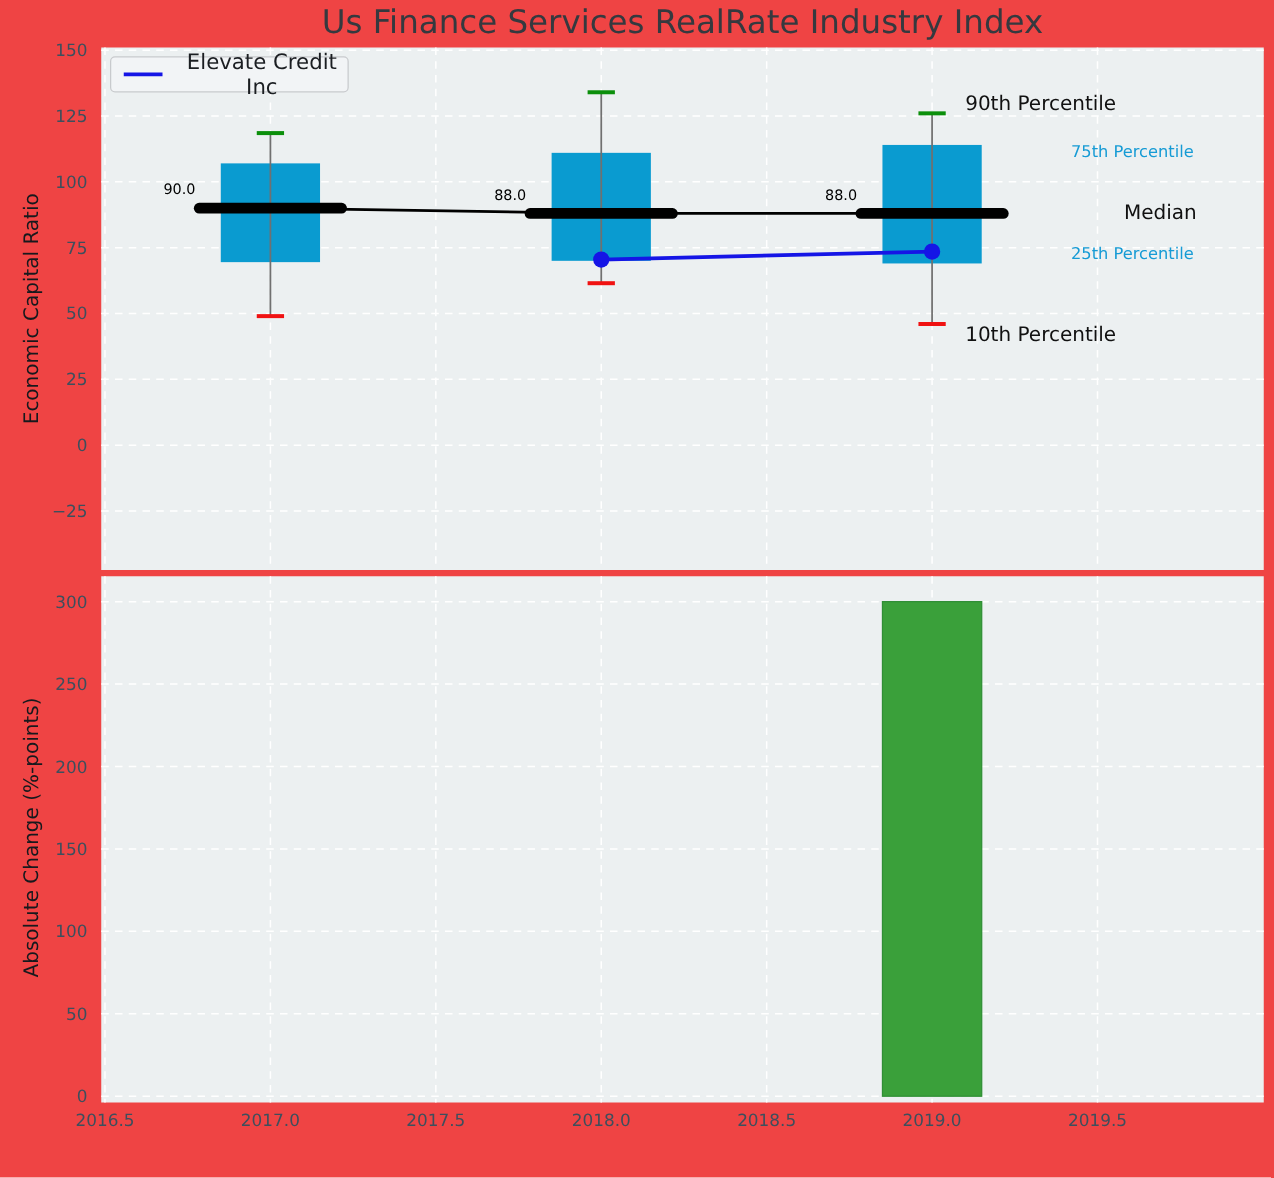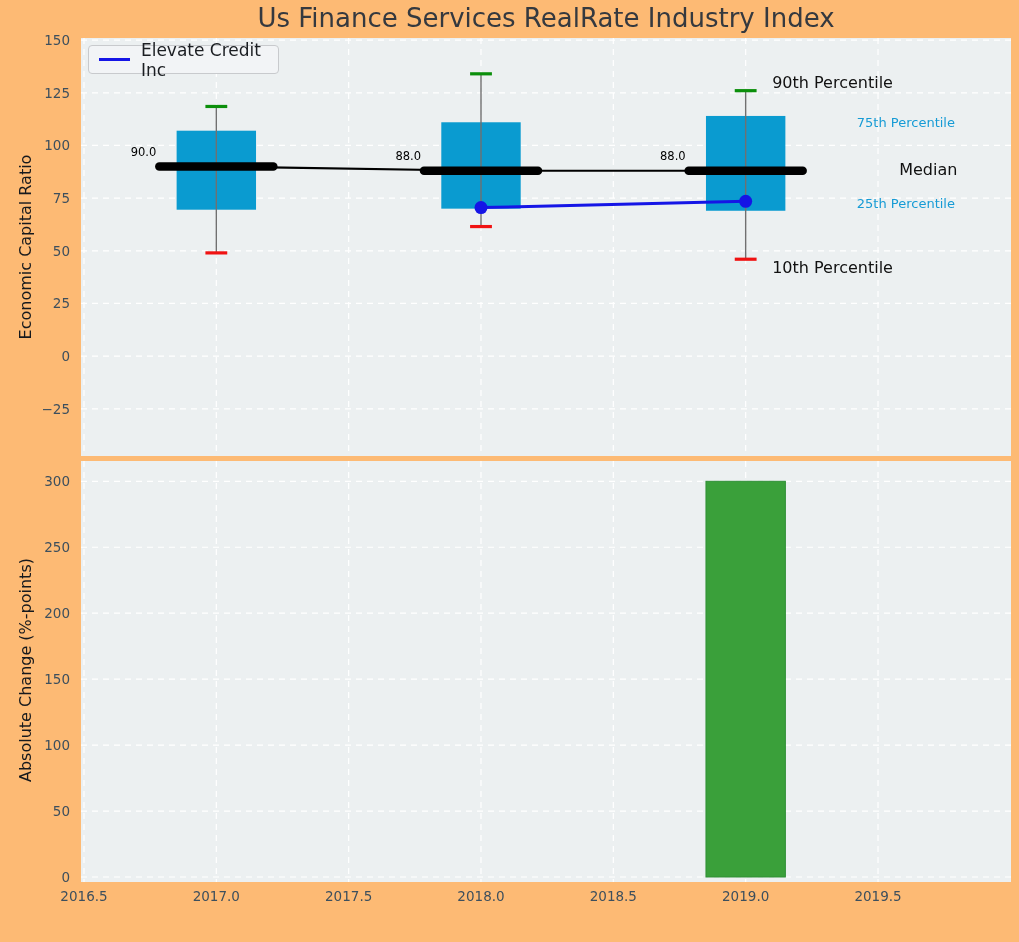--- a/index.html
+++ b/index.html
@@ -1,28 +1,28 @@
 <!DOCTYPE html>
 <html><head>
 <meta charset="utf-8">
 <style>
   html,body{margin:0;padding:0;background:#ffffff;}
-  .figure{position:relative;width:1019px;height:942px;background:#fdba74;
+  .figure{position:relative;width:1019px;height:942px;background:#ef4444;
           font-family:"DejaVu Sans","Liberation Sans",sans-serif;overflow:hidden;}
   .chart-title{position:absolute;left:81px;top:3px;width:930px;text-align:center;
           font-size:26px;color:#35393f;}
   .y-label{position:absolute;left:25px;transform:translate(-50%,-50%) rotate(-90deg);
           font-size:16px;color:#16191d;white-space:nowrap;}
   #ylabel-top{top:247px;}
   #ylabel-bottom{top:670px;}
   .x-label{position:absolute;left:81px;top:958px;width:930px;text-align:center;
           font-size:16px;color:#16191d;}
   .legend{position:absolute;left:88px;top:45px;width:191px;height:29px;box-sizing:border-box;
           background:#f2f4f6;border:1px solid #c8cacd;border-radius:4px;
-          display:flex;align-items:center;padding-left:10px;}
+          display:flex;align-items:center;padding-left:10px;text-align:center;}
   .legend-sample{display:inline-block;width:34px;height:0;border-top:3px solid #1515e6;margin-right:11px;}
   .legend-text{font-size:17px;color:#1b1e22;}
   svg text{font-family:"DejaVu Sans","Liberation Sans",sans-serif;}
 </style>
 </head>
 <body>
 
 <div class="figure">
   <div class="chart-title" style="color: rgb(53, 57, 63);">Us Finance Services RealRate Industry Index</div>
 

